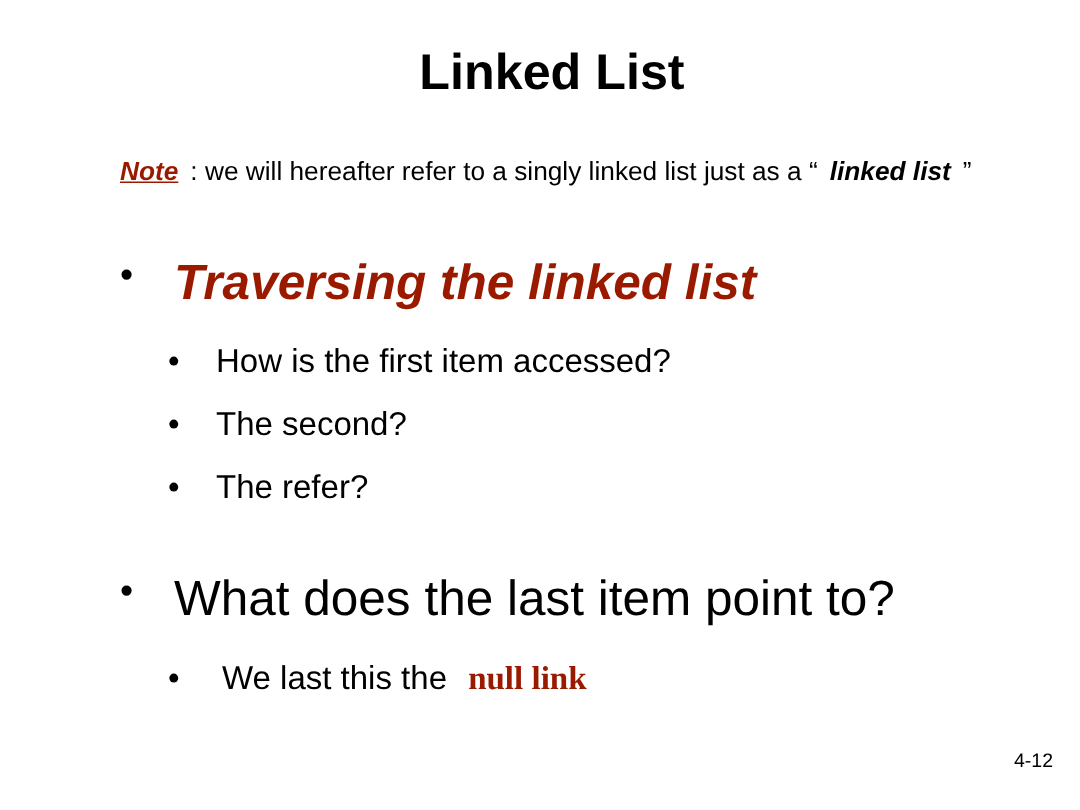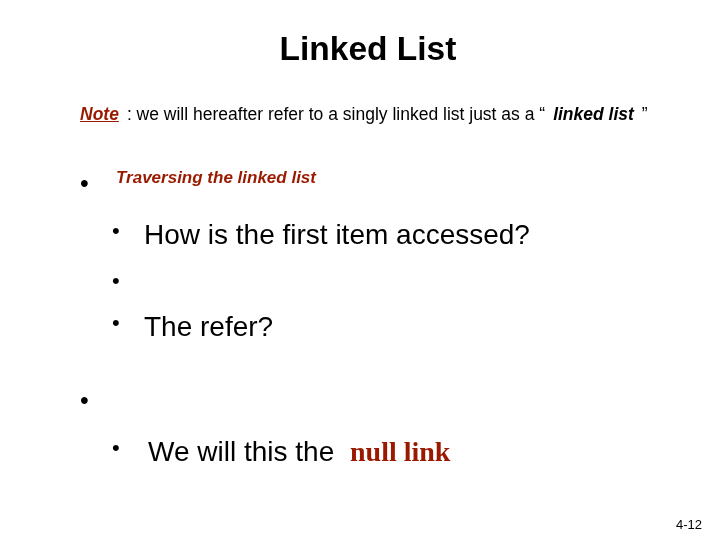--- a/index.html
+++ b/index.html
@@ -44,21 +44,21 @@
     .bullet-l1 {
       display: flex;
       margin-bottom: 9px;
     }
     .bullet-l1 .dot {
       width: 28px;
       font-size: 25px;
       line-height: 1.28;
     }
     .bullet-l1 .txt {
-      font-size: 17px;
+      font-size: 33px;
       font-weight: bold;
       color: #9a1a00;
       font-style: italic;
       line-height: 1.28;
     }
     .bullet-l1 .txt.plain {
       font-weight: normal;
       font-style: normal;
       color: #000;
     }
@@ -70,32 +70,32 @@
     .bullet-l2 {
       display: flex;
       margin-bottom: 2px;
     }
     .bullet-l2 .dot {
       width: 24px;
       font-size: 22px;
       line-height: 1.35;
     }
     .bullet-l2 .txt {
-      font-size: 28px;
+      font-size: 22px;
       line-height: 1.35;
       color: #000;
     }
     .bullet-l2 .txt .null-emph {
       font-weight: bold;
       color: #9a1a00;
       font-family: Liberation Serif, serif;
     }
     .slide-num {
       position: absolute;
-      bottom: 12px;
+      bottom: 30px;
       right: 22px;
       font-size: 13px;
       color: #000;
     }
   </style>
 </head>
 <body>
 
 <div class="slide-title">Linked List</div>
 
@@ -110,35 +110,37 @@
     <div class="txt">Traversing the linked list</div>
   </div>
 
   <div class="sub-wrap">
     <div class="bullet-l2">
       <div class="dot">•</div>
       <div class="txt">How is the first item accessed?</div>
     </div>
     <div class="bullet-l2">
       <div class="dot">•</div>
+      <div class="txt">The second?</div>
     </div>
     <div class="bullet-l2">
       <div class="dot">•</div>
       <div class="txt">The refer?</div>
     </div>
   </div>
 
   <div class="bullet-l1">
     <div class="dot">•</div>
+    <div class="txt plain">What does the last item point to?</div>
   </div>
 
   <div class="sub-wrap" style="margin-bottom:0;">
     <div class="bullet-l2">
       <div class="dot">•</div>
       <div class="txt">
-        <span>We will this the </span><span class="null-emph">null link</span>
+        <span>We last this the </span><span class="null-emph">null link</span>
       </div>
     </div>
   </div>
 
 </div>
 
 <div class="slide-num">4-12</div>
 
 </body></html>

